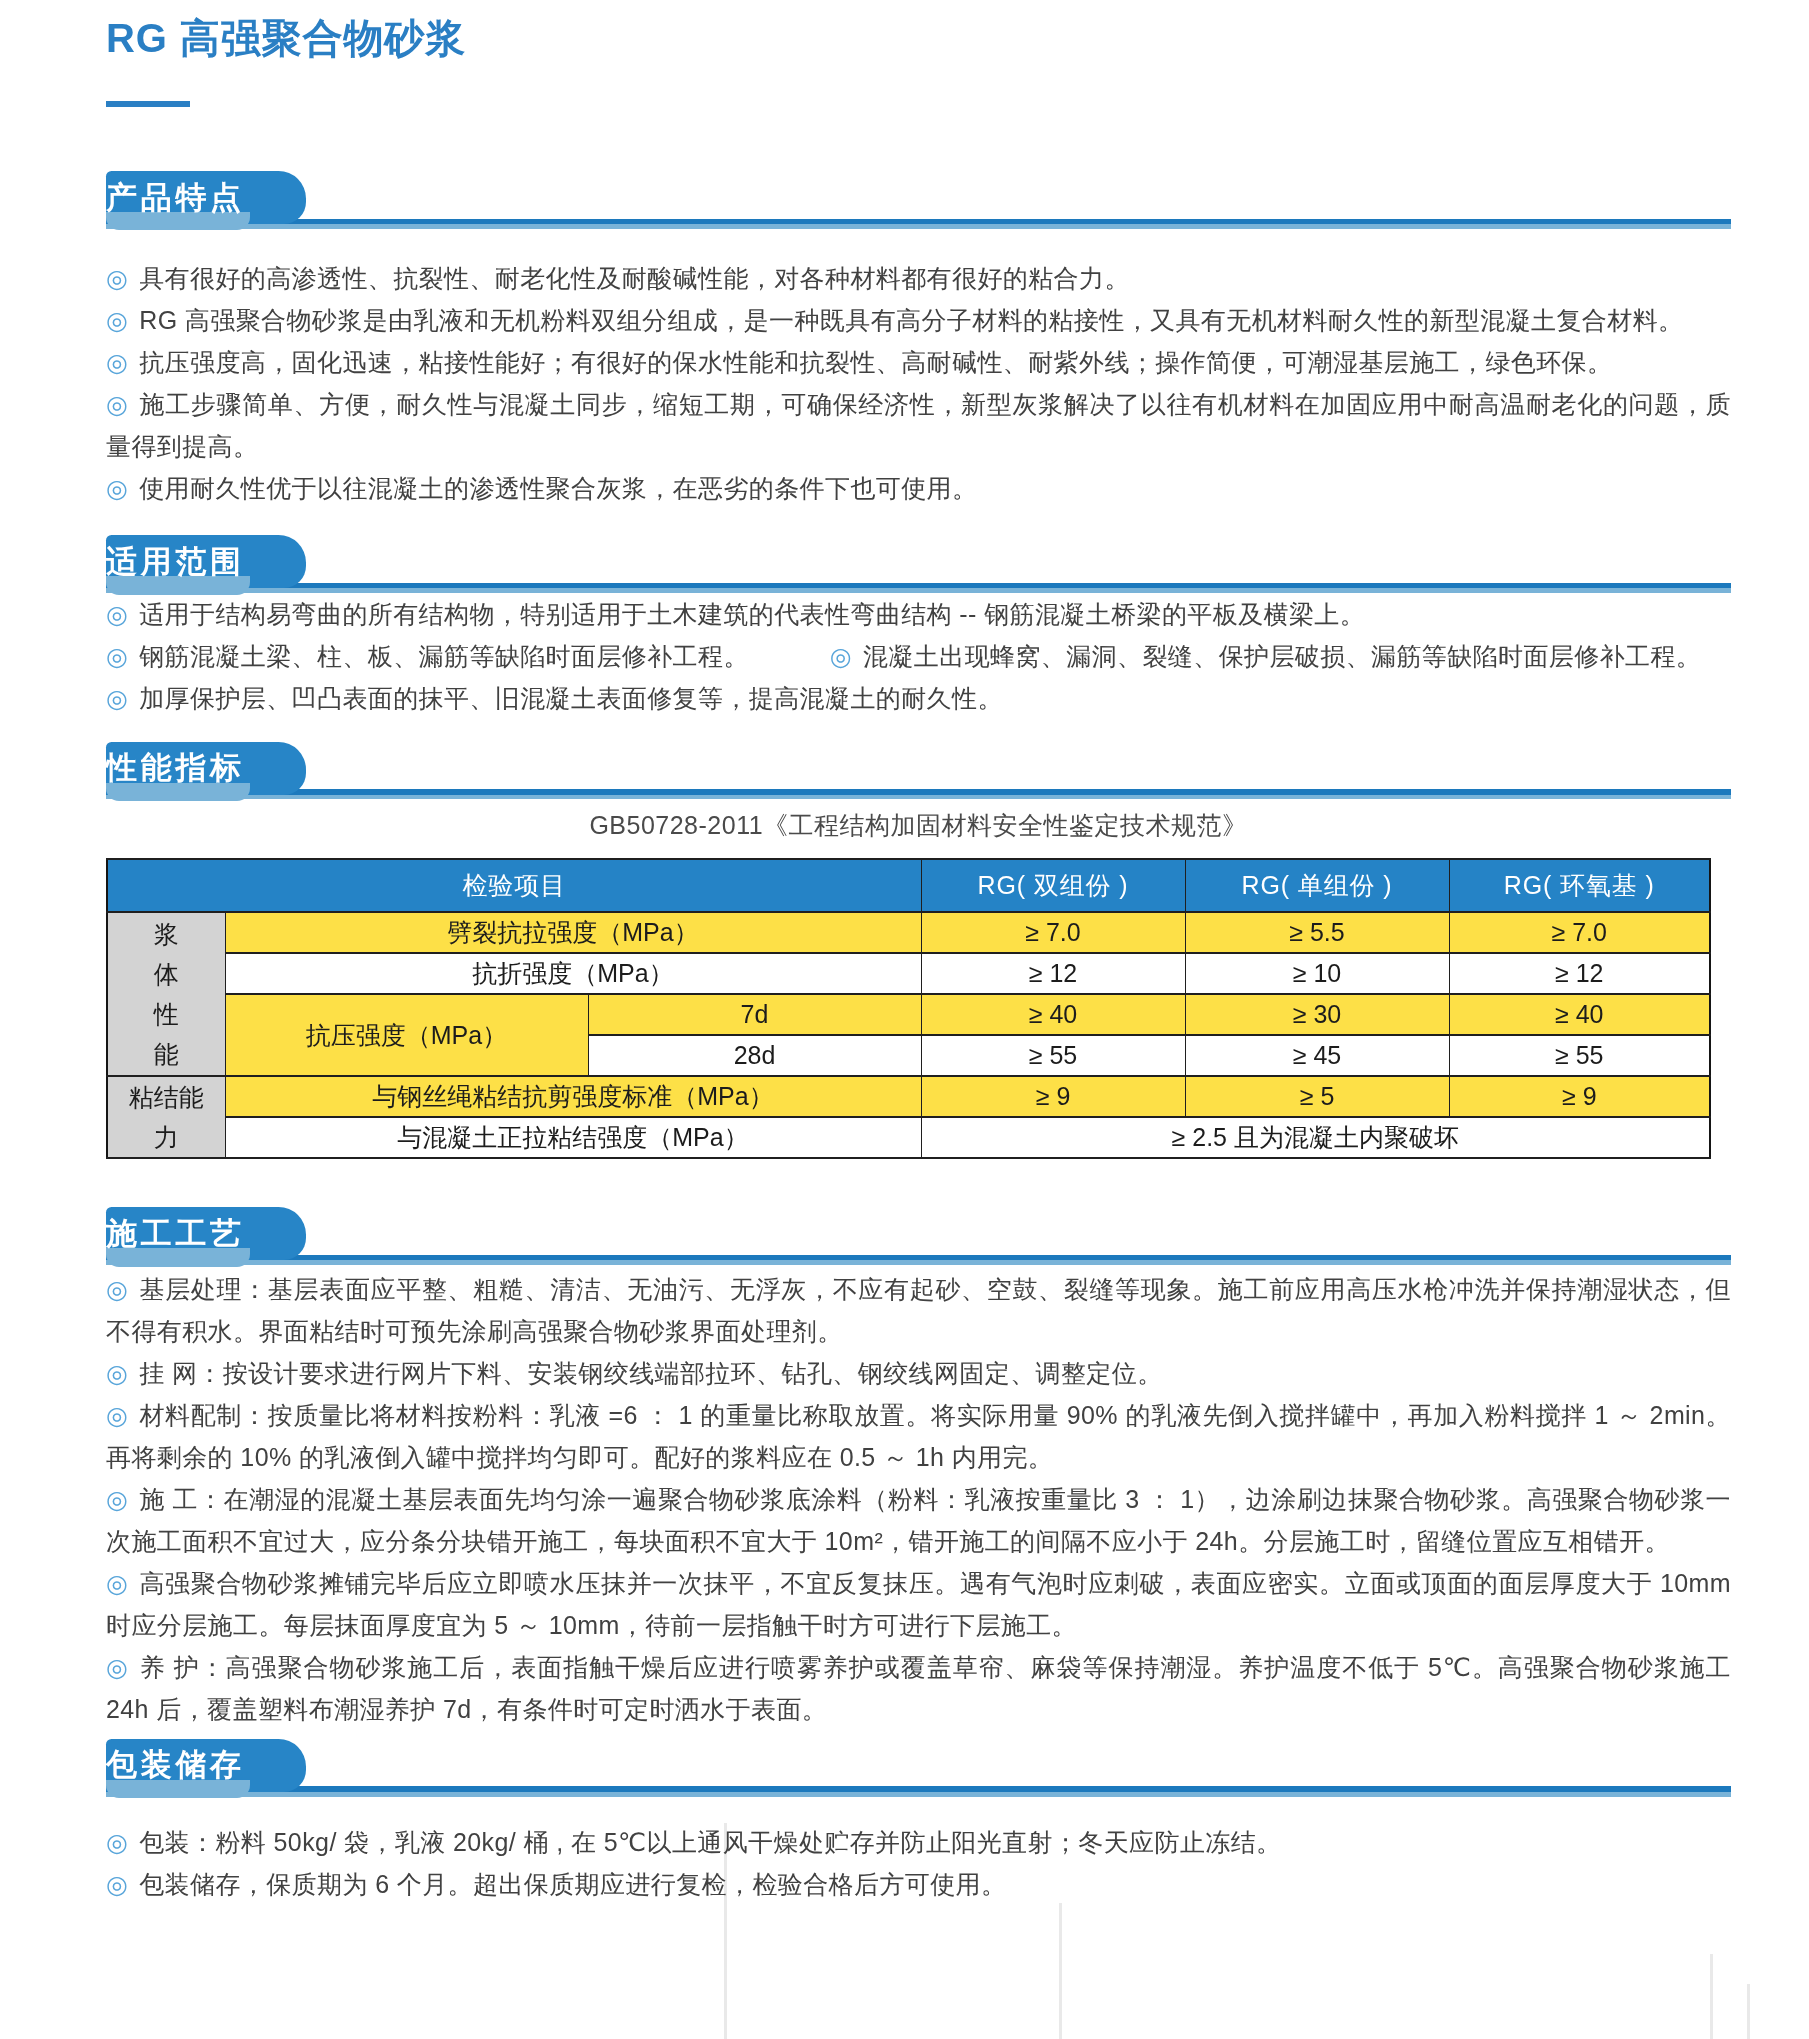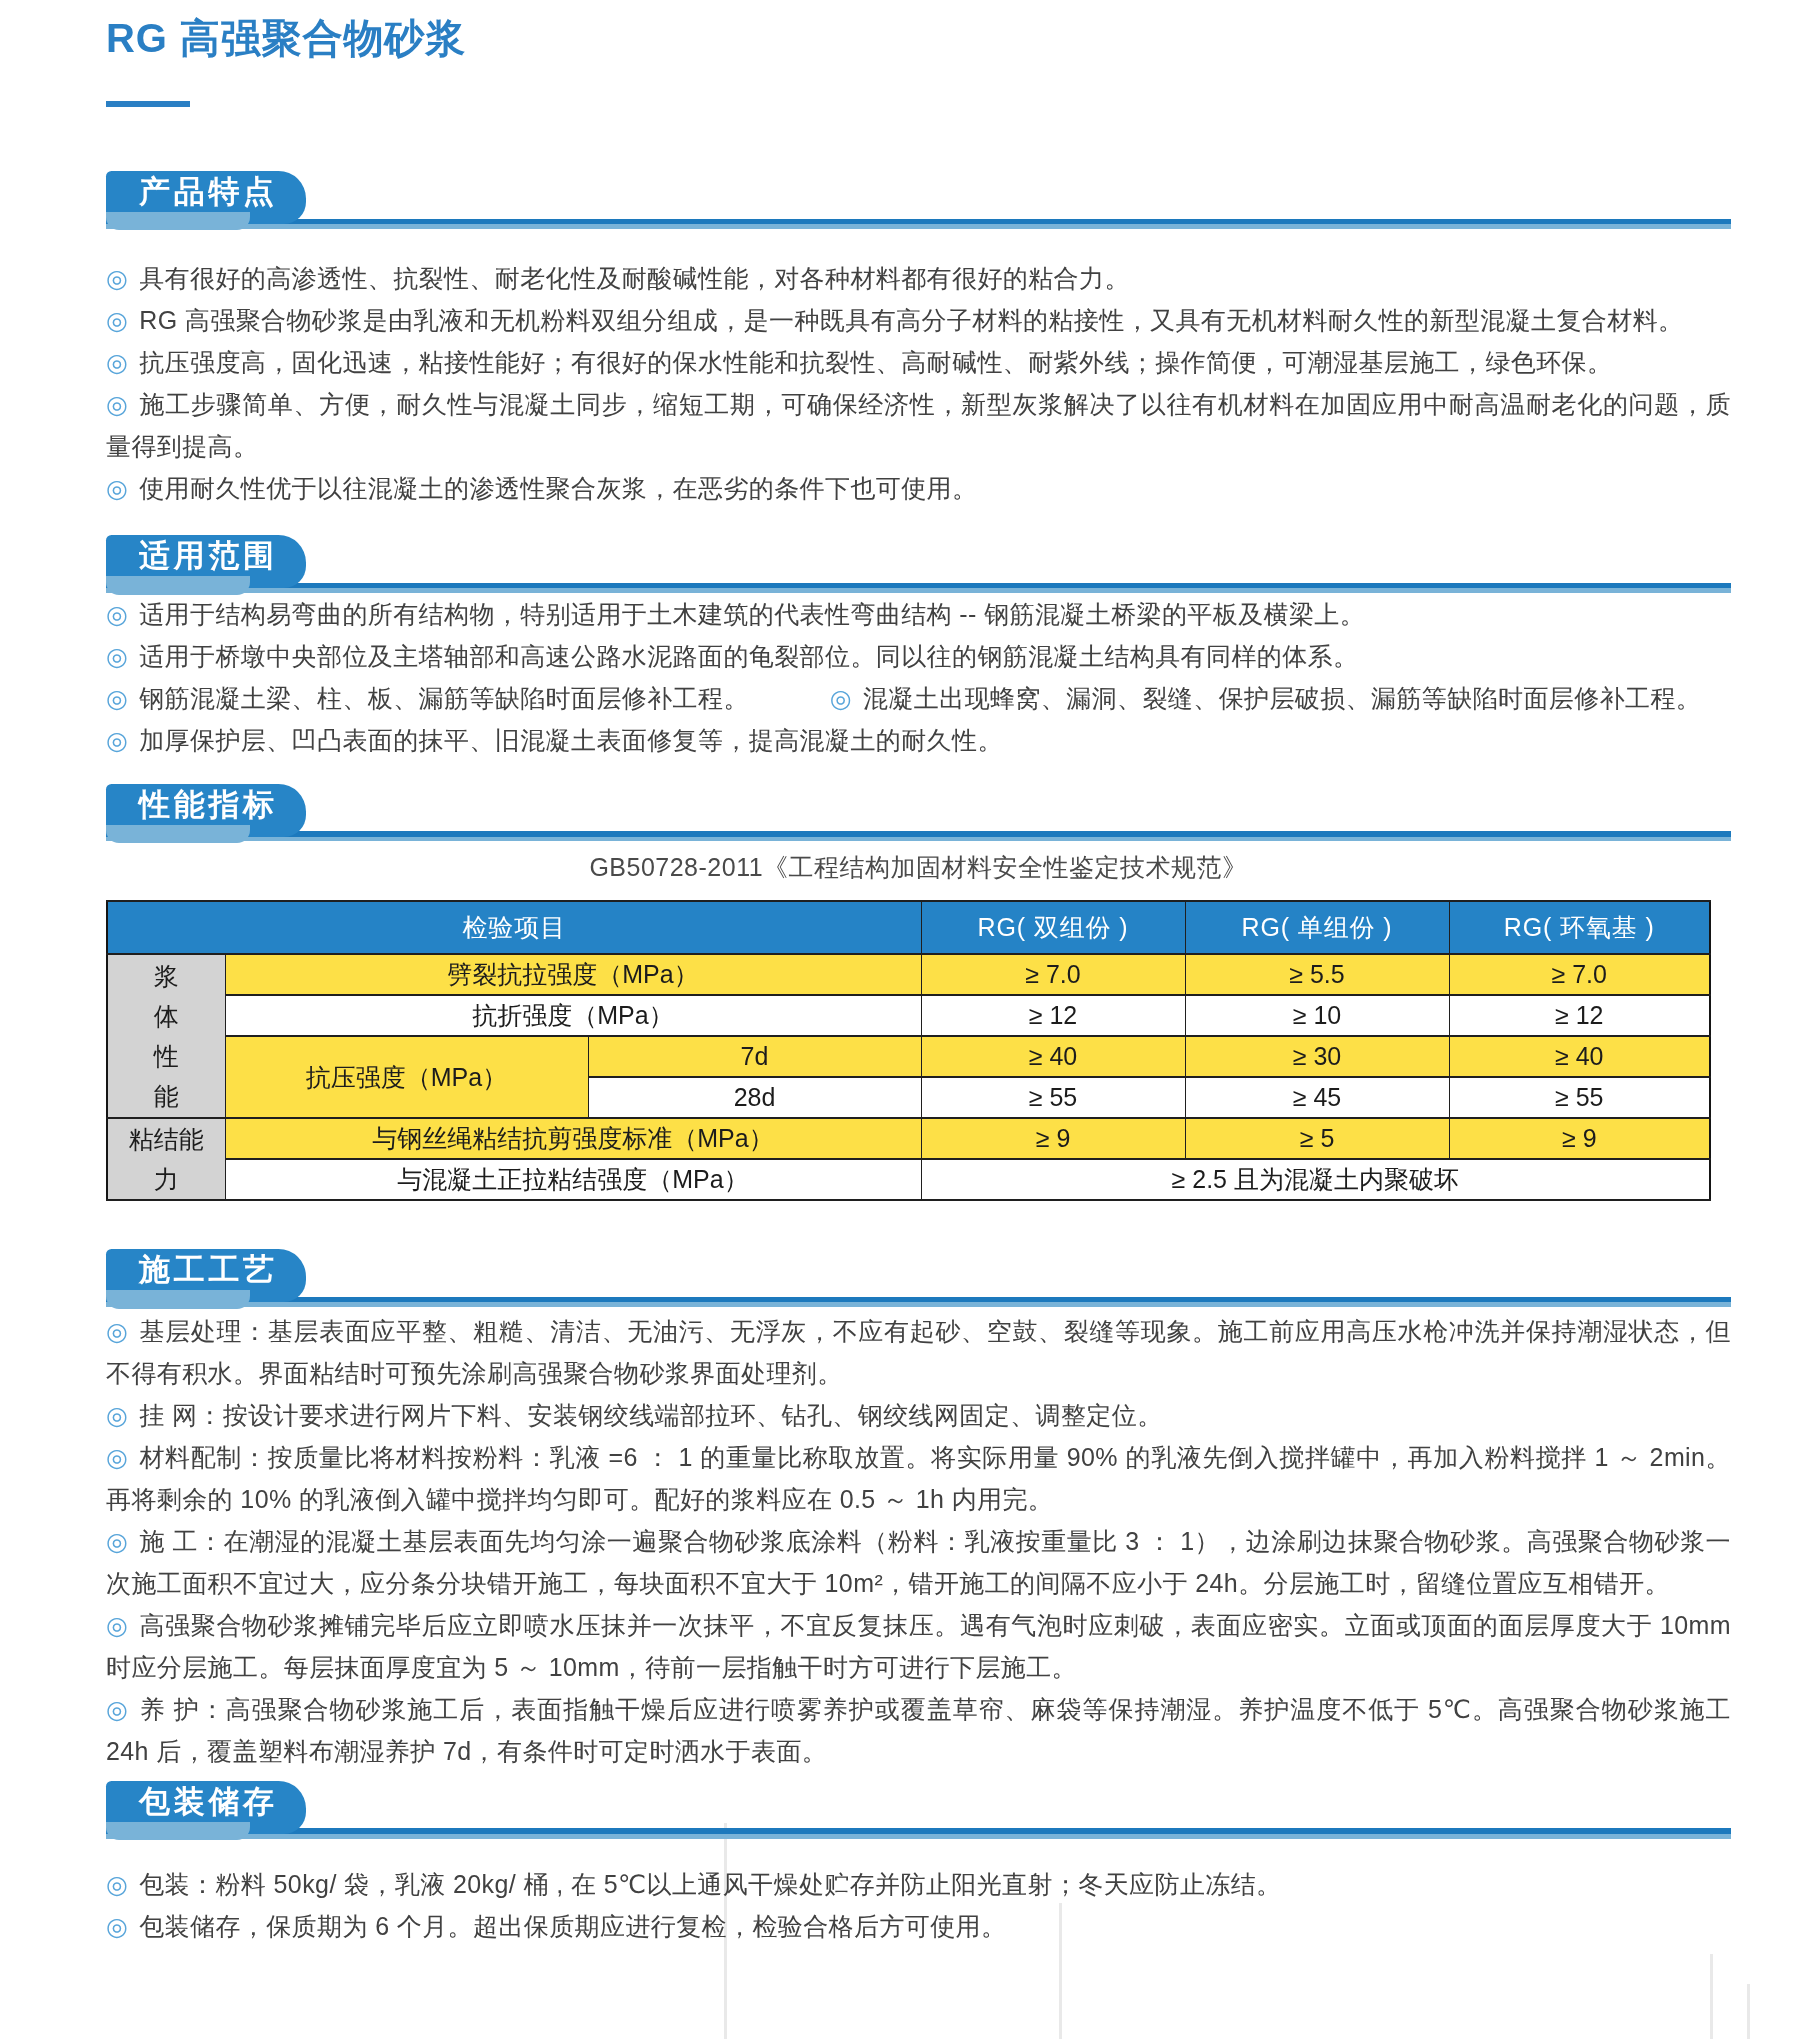--- a/index.html
+++ b/index.html
@@ -11,22 +11,22 @@
   .watermarks{position:absolute;inset:0;z-index:0;}
   .wm{position:absolute;background:#e9e9e9;width:2.8px;}
   .content{position:relative;z-index:1;padding:0 78px 0 106px;}
 
   .title{margin:14.7px 0 0 0;font-size:40px;font-weight:bold;color:#2a7fc4;letter-spacing:0.9px;line-height:1.15;}
   .title-underline{width:84px;height:6.4px;background:#2a7fc4;margin-top:40px;}
 
   .sec-head{position:relative;}
   .banner{
     position:relative;z-index:2;width:200px;height:53px;background:#2785c7;
-    border-radius:5.5px 27.5px 22px 1.8px;display:flex;align-items:flex-start;
-    padding-left:33px;box-sizing:border-box;
+    border-radius:5.5px 27.5px 22px 1.8px;display:flex;align-items:center;
+    box-sizing:border-box;
   }
   .banner::after{
     content:"";position:absolute;z-index:-1;left:0;bottom:-6.4px;width:72%;height:18.4px;
     background:#79b3d8;border-radius:0 0 13px 13px;
   }
   .banner-label{color:#ffffff;font-size:31px;font-weight:bold;letter-spacing:3.7px;}
   .rule-dark{height:5.5px;background:#1c79bd;margin-top:-5.5px;position:relative;z-index:1;}
   .rule-light{height:4.6px;background:#79b3d8;}
 
   .sec-features{margin-top:64px;}
@@ -94,21 +94,20 @@
 
   <div class="sec-head sec-scope">
     <div class="banner">
       <span class="banner-label">适用范围</span>
     </div>
     <div class="rule-dark"></div>
     <div class="rule-light"></div>
   </div>
   <div class="scope-list">
     <p class="li"><span class="b">◎</span><span class="t">适用于结构易弯曲的所有结构物，特别适用于土木建筑的代表性弯曲结构 -- 钢筋混凝土桥梁的平板及横梁上。</span></p>
-    <p class="li"><span class="b">◎</span><span class="t">适用于桥墩中央部位及主塔轴部和高速公路水泥路面的龟裂部位。同以往的钢筋混凝土结构具有同样的体系。</span></p>
     <p class="li"><span class="b">◎</span><span class="t">钢筋混凝土梁、柱、板、漏筋等缺陷时面层修补工程。</span><span class="spacer"></span><span class="b">◎</span><span class="t">混凝土出现蜂窝、漏洞、裂缝、保护层破损、漏筋等缺陷时面层修补工程。</span></p>
     <p class="li"><span class="b">◎</span><span class="t">加厚保护层、凹凸表面的抹平、旧混凝土表面修复等，提高混凝土的耐久性。</span></p>
   </div>
 
   <div class="sec-head sec-perf">
     <div class="banner">
       <span class="banner-label">性能指标</span>
     </div>
     <div class="rule-dark"></div>
     <div class="rule-light"></div>

